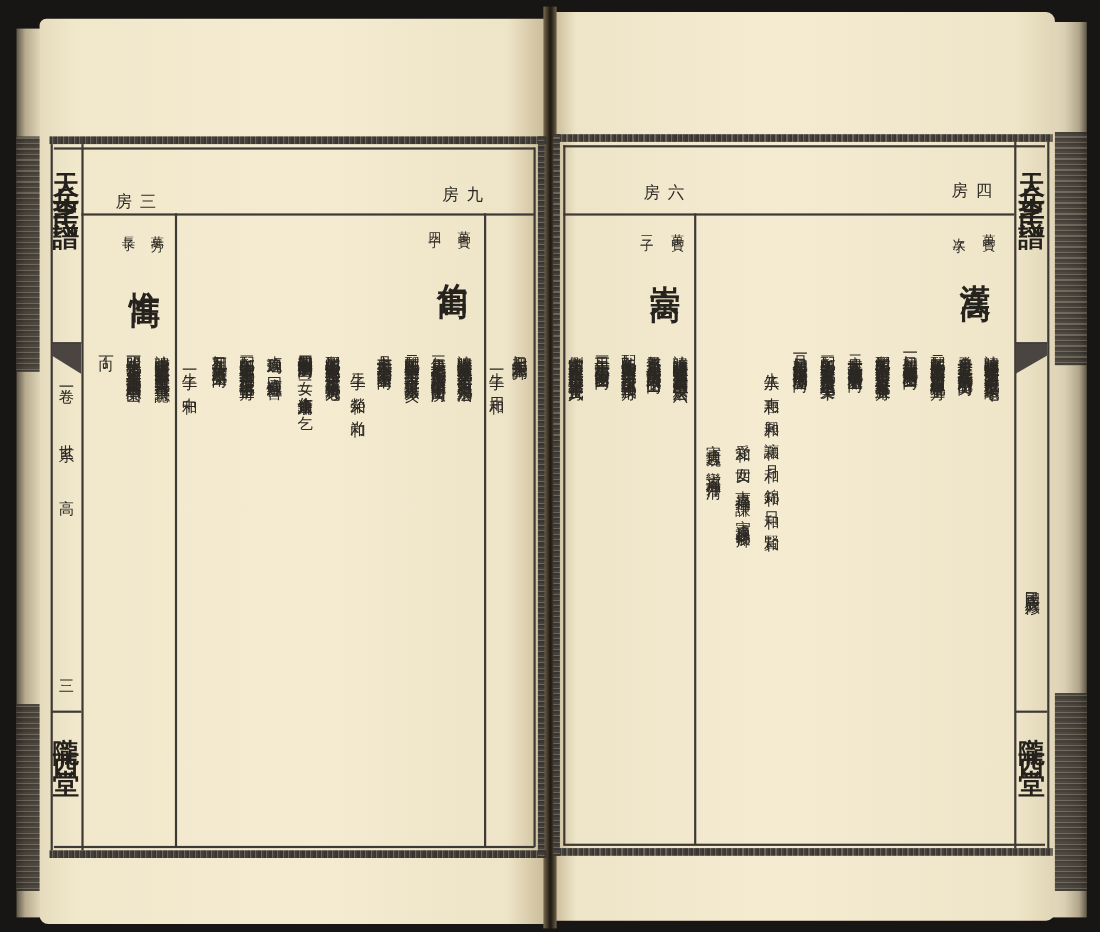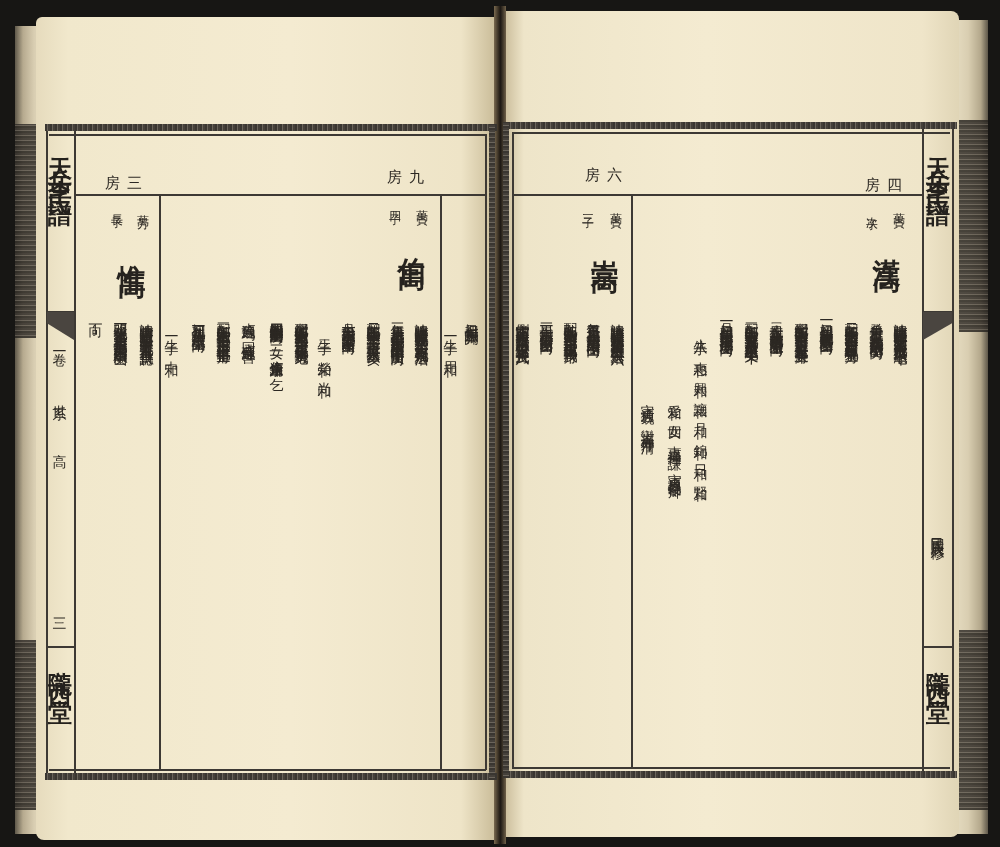--- a/index.html
+++ b/index.html
@@ -64,21 +64,21 @@
   <div class="abs col" style="left:51px;top:342px;letter-spacing:2px">卷一</div>
   <div class="abs col" style="left:51px;top:393px;letter-spacing:2px">世系</div>
   <div class="abs col" style="left:51px;top:443px">高</div>
   <div class="abs col" style="left:51px;top:607px">三</div>
   <div class="abs rule-h" style="left:47px;top:646px;width:27px"></div>
   <div class="abs spine-title hall" style="left:46px;top:652px">隴西堂</div>
 
   <div class="abs col" style="left:463px;top:312px">初七日年六十三葬闕</div>
   <div class="abs col wide" style="left:442px;top:327px">生一子　用和</div>
 
-  <div class="abs hdr" style="left:385px;top:168px">九房</div>
+  <div class="abs hdr" style="left:400px;top:168px">九房</div>
   <div class="abs small" style="left:415px;top:200px">萬賓</div>
   <div class="abs small" style="left:388px;top:202px">四子</div>
   <div class="abs name" style="left:395px;top:234px">伯高</div>
   <div class="abs col" style="left:413px;top:312px">諱時學字樂隱行阜九生明永樂十三年乙未十一月初九日歿宏治</div>
   <div class="abs col" style="left:389px;top:312px">三年庚戌二月初七日年七十六葬僊人橋棋盤上岸中嵛甲山庚向</div>
   <div class="abs col" style="left:365px;top:312px">元配姚氏生明永樂十三年乙未十二月二十一日歿景泰六年乙亥</div>
   <div class="abs col" style="left:340px;top:312px">七月十六日年四十一葬夏家冲寅山申向</div>
   <div class="abs col wide" style="left:316px;top:327px">生二子　榮和　尚和</div>
   <div class="abs col" style="left:293px;top:312px">繼配傅氏生明宣德元年丙午十月二十六日歿成化六年庚寅七月</div>
   <div class="abs col tight" style="left:268px;top:312px">初四日年四十五葬劉富洞庚山甲向　三女　作貞適童永鑰　乞</div>
@@ -106,21 +106,21 @@
   <div class="abs rule-h" style="left:512px;top:194px;width:410px"></div>
   <div class="abs rule-v" style="left:631px;top:194px;height:574px"></div>
 
   <div class="abs spine-title" style="left:924px;top:138px">天岳李氏譜</div>
   <div class="abs rule-h" style="left:923px;top:311px;width:29px"></div>
   <div class="abs fish fish-r" style="left:923px;top:312px;width:29px;height:28px"></div>
   <div class="abs col" style="left:929px;top:527px;letter-spacing:1.5px">民國庚辰八修</div>
   <div class="abs rule-h" style="left:923px;top:646px;width:29px"></div>
   <div class="abs spine-title hall" style="left:924px;top:652px">隴西堂</div>
 
-  <div class="abs hdr" style="left:863px;top:176px">四房</div>
+  <div class="abs hdr" style="left:863px;top:164px">四房</div>
   <div class="abs small" style="left:892px;top:203px">萬賓</div>
   <div class="abs small" style="left:865px;top:207px">次子</div>
   <div class="abs name" style="left:870px;top:236px">漢高</div>
   <div class="abs col" style="left:892px;top:312px">諱時乾字漢隱行阜四生明永樂三年乙酉九月十七日歿天順七年</div>
   <div class="abs col" style="left:868px;top:312px">癸未十月十三日年五十九葬桃花洞白荊坑丁山癸向</div>
   <div class="abs col" style="left:843px;top:312px">元配戴氏生明永樂三年乙酉十一月初六日歿正統九年甲子三月</div>
   <div class="abs col" style="left:818px;top:312px">初一日年四十葬桃花洞養嫂坵亥山巳向</div>
   <div class="abs col" style="left:793px;top:312px">繼配胡氏生明永樂十一年癸巳三月十五日歿景泰元年庚午五月</div>
   <div class="abs col" style="left:768px;top:312px">二十八日年五十八葬桃花洞養嫂坵未山丑向</div>
   <div class="abs col" style="left:743px;top:312px">三配鄧氏生明永樂十九年辛丑三月十八日歿天順七年癸未十一</div>

